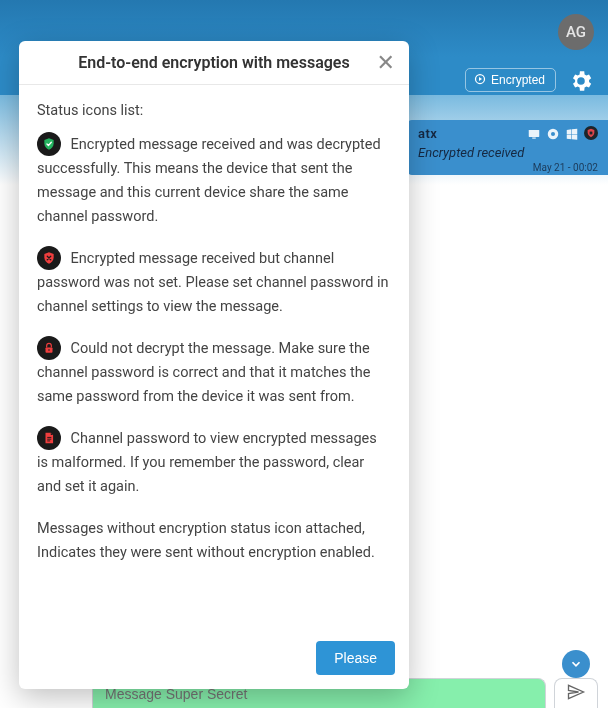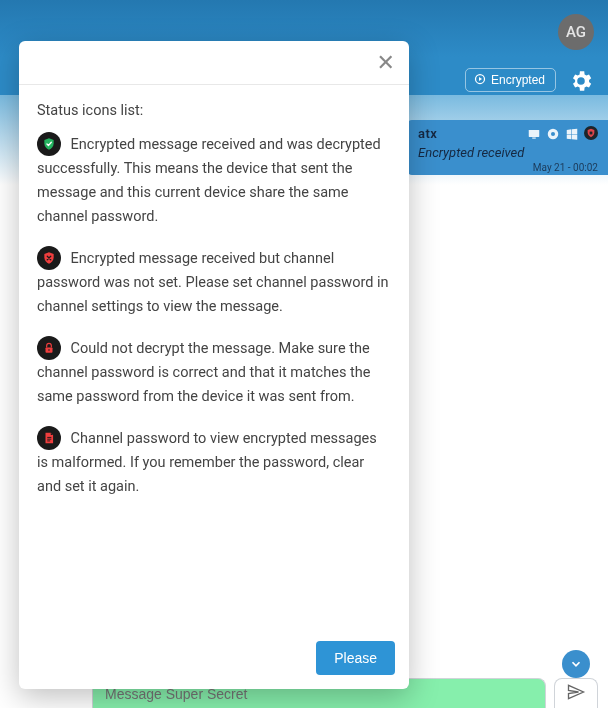--- a/index.html
+++ b/index.html
@@ -262,20 +262,21 @@
       <svg width="20" height="20" viewBox="0 0 24 24" fill="none" stroke="currentColor" stroke-width="1.6">
           <path d="M3 20l18-8L3 4v6l12 2-12 2z"></path>
         </svg>
     </span>
   </button>
 </div>
 
 <div class="modal-backdrop">
   <div class="modal">
     <div class="modal-header">
+      <span class="modal-title">End-to-end encryption with messages</span>
       <span class="modal-close">✕</span>
     </div>
     <div class="modal-body">
       <div class="status-heading">Status icons list:</div>
 
       <div class="status-item">
         <span class="status-icon">
           <svg viewBox="0 0 24 24">
               <path d="M12 2l8 3v6c0 5-3.5 9-8 11-4.5-2-8-6-8-11V5z" fill="#24b35f"></path>
               <path d="M8.5 12l2.5 2.5L16 9" stroke="#fff" stroke-width="2.2" fill="none" stroke-linecap="round" stroke-linejoin="round"></path>
@@ -309,18 +310,19 @@
         <span class="status-icon">
           <svg viewBox="0 0 24 24" fill="#ef3e3e">
               <path d="M6 3h9l4 4v14H6z"></path>
               <path d="M15 3v4h4" fill="#1a1a1a"></path>
               <path d="M9 11h7M9 14h7M9 17h5" stroke="#1a1a1a" stroke-width="1.6"></path>
             </svg>
         </span>
         <span class="status-text">Channel password to view encrypted messages is malformed. If you remember the password, clear and set it again.</span>
       </div>
 
+      <div class="no-icon-note">Messages without encryption status icon attached, Indicates they were sent without encryption enabled.</div>
     </div>
     <div class="modal-footer">
       <button class="close-btn">Please</button>
     </div>
   </div>
 </div>
 
 </body></html>

